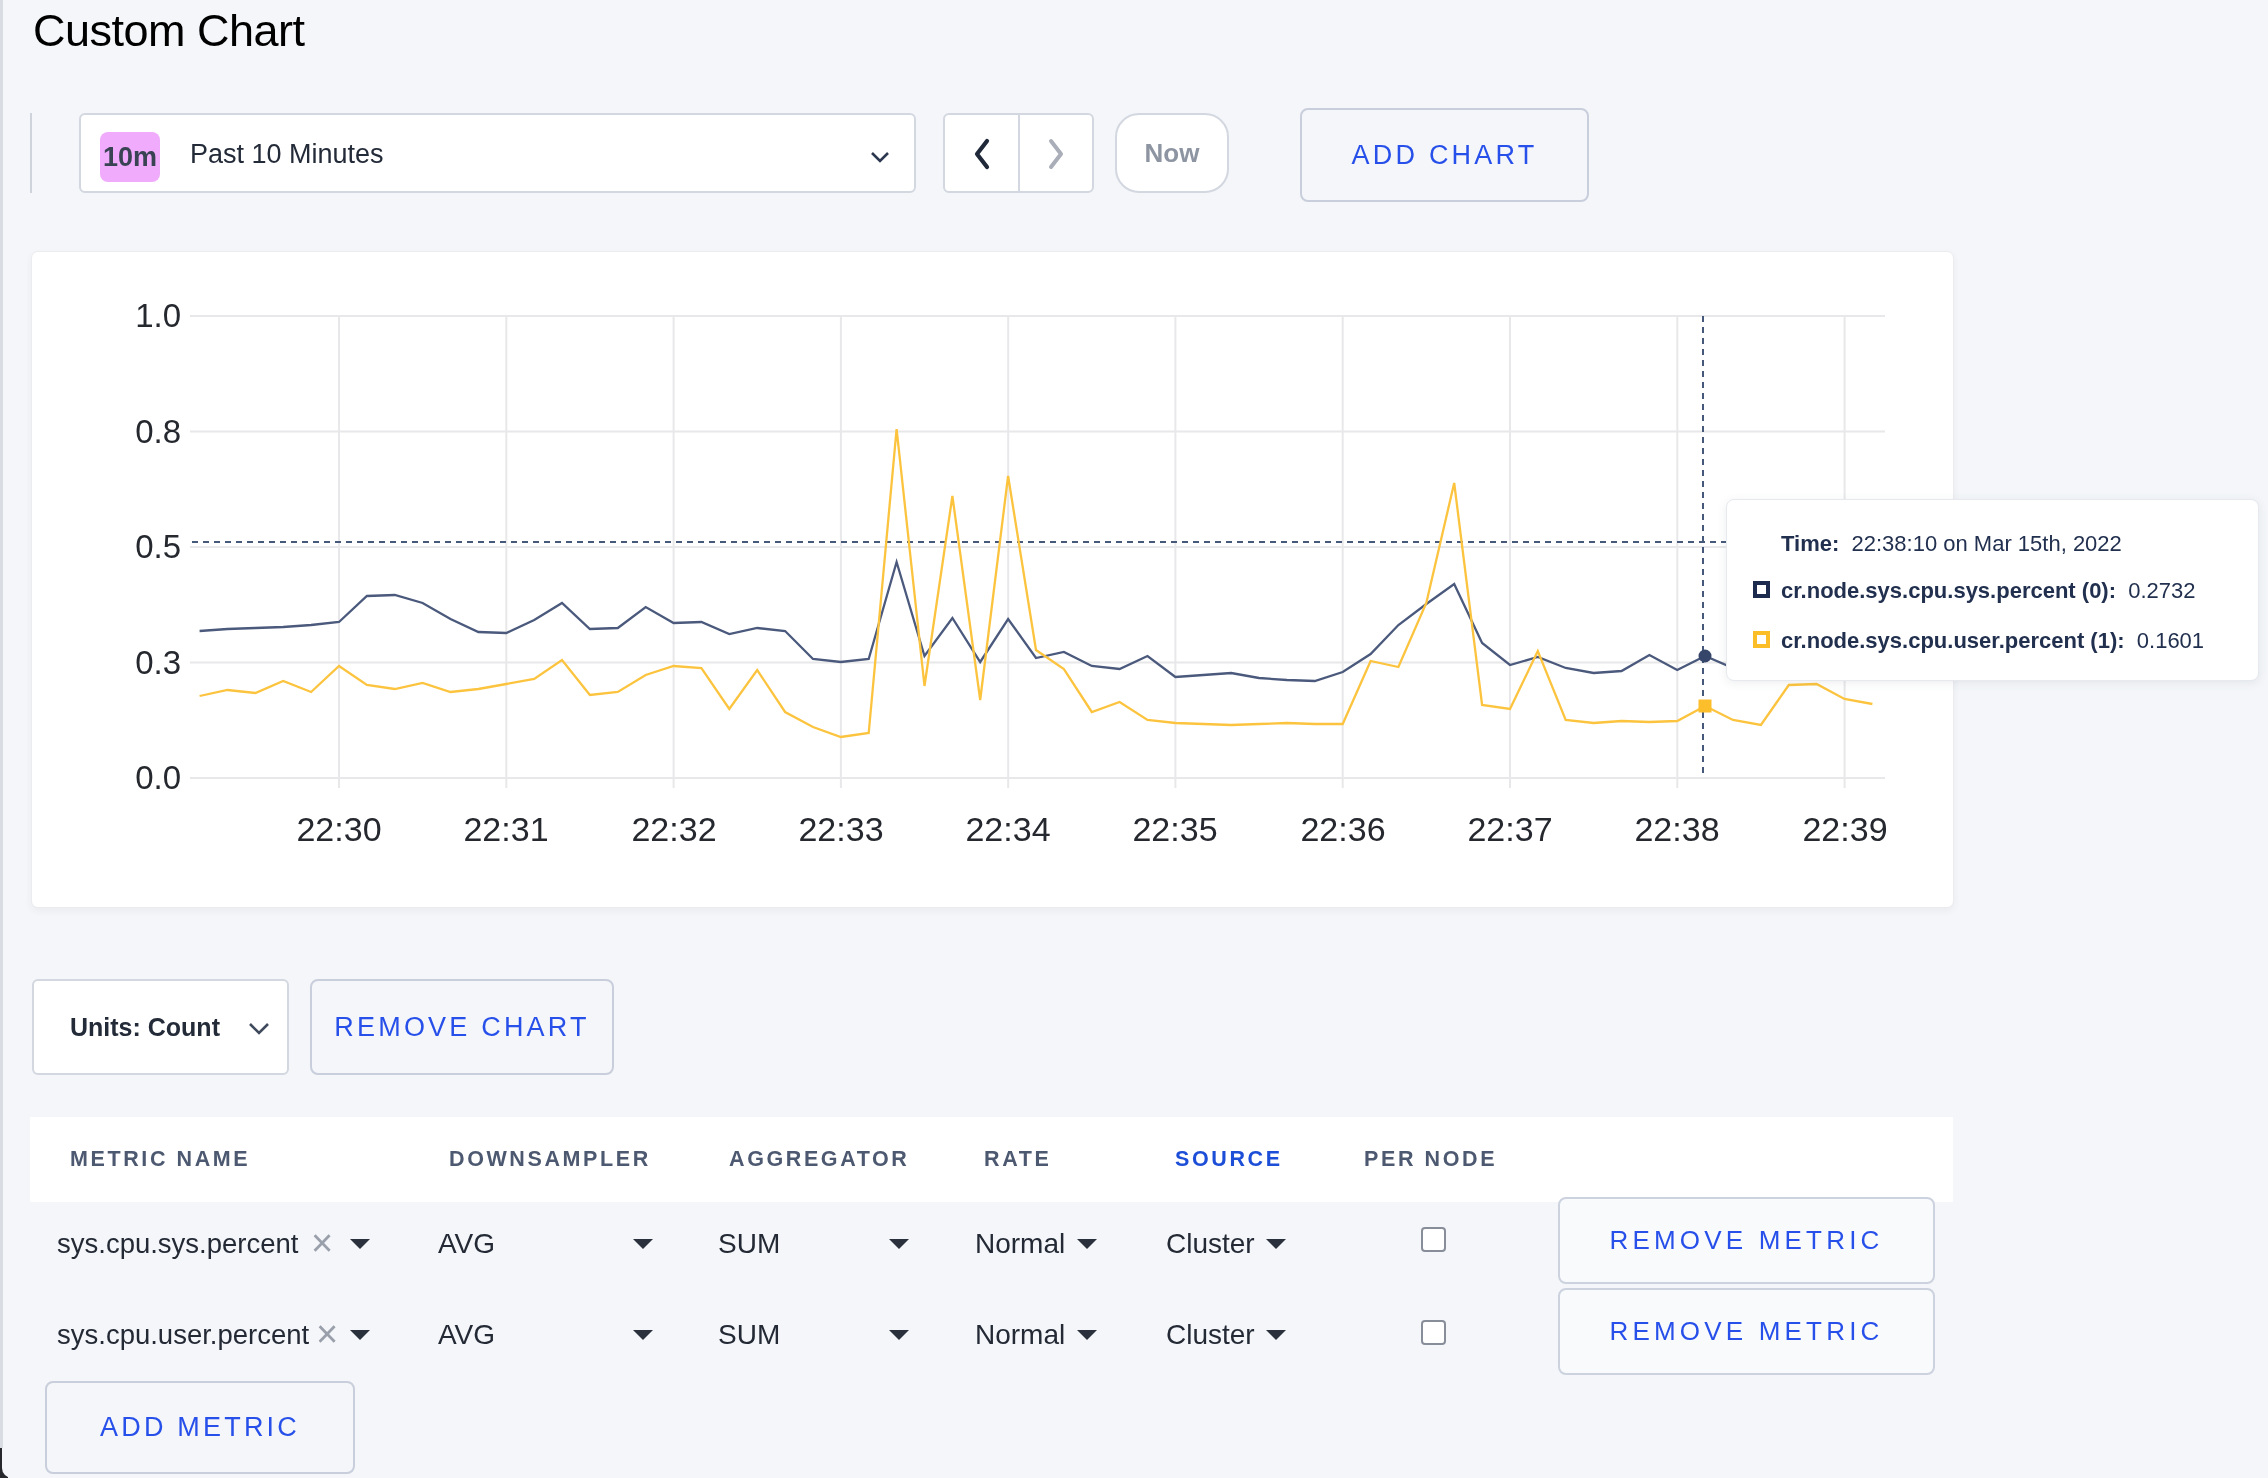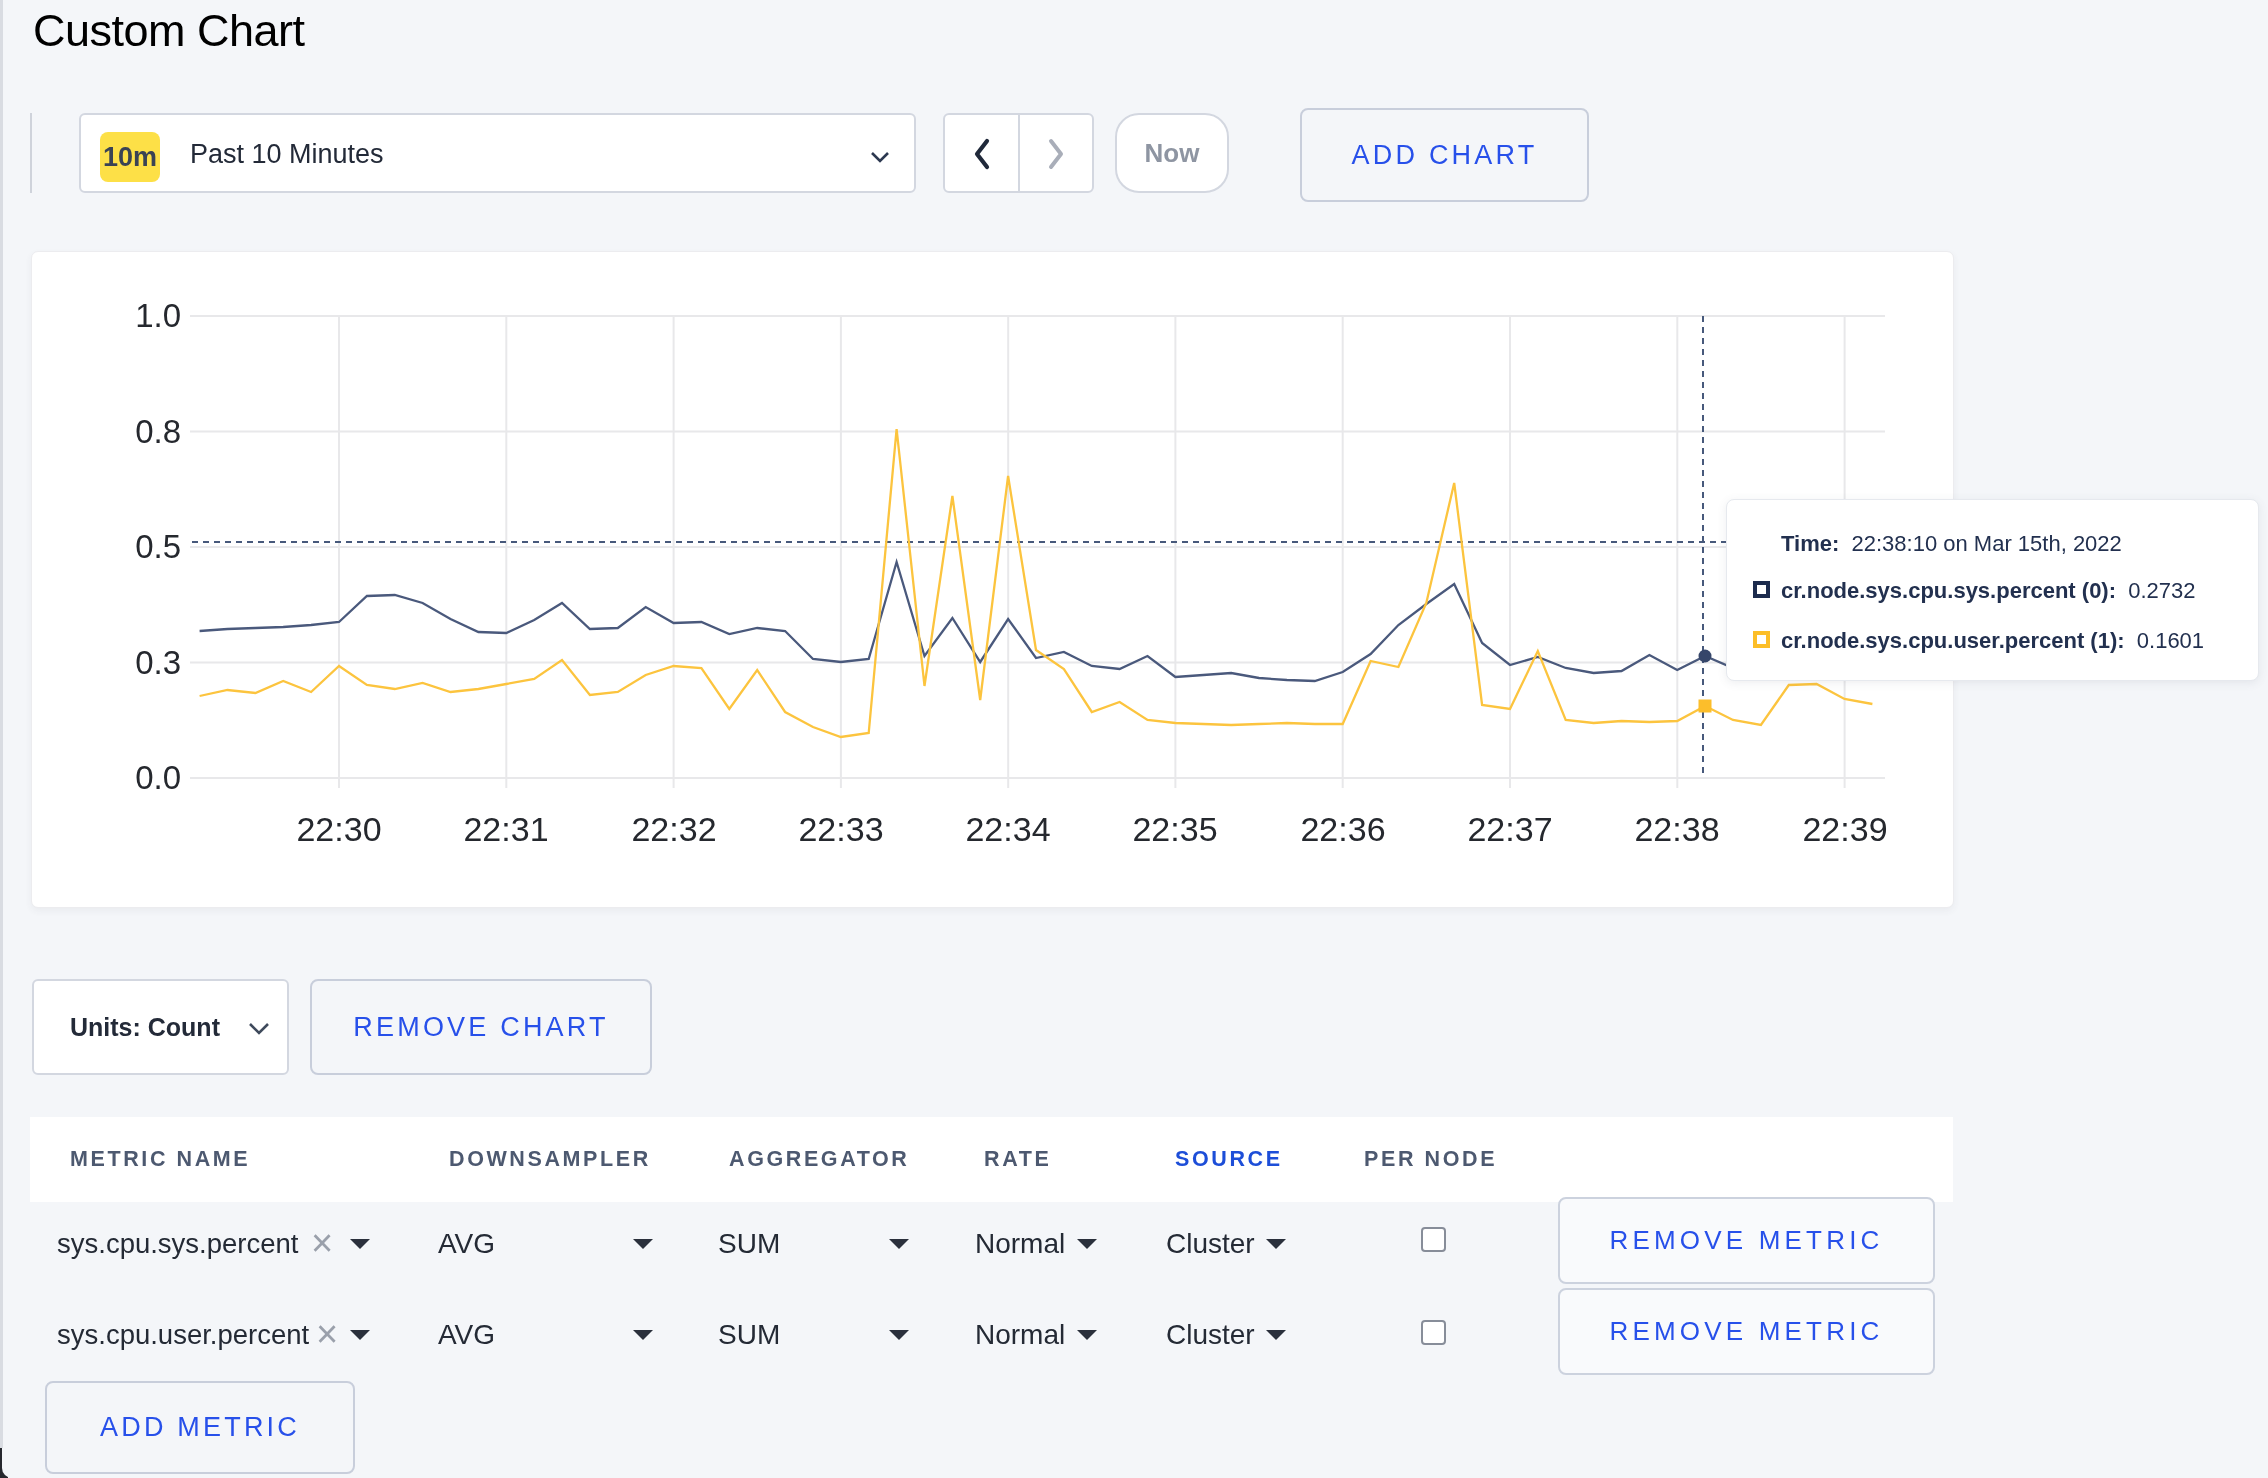--- a/index.html
+++ b/index.html
@@ -15,21 +15,21 @@
 <body>
 
   <div class="abs" style="left:0;top:0;width:3px;height:1478px;background:#d9dce2;"></div>
   <div class="abs" style="left:0;bottom:0;width:8px;height:30px;background:#26282e;"></div>
   <div class="abs" style="left:2px;bottom:0;width:10px;height:30px;background:#f4f6f9;border-bottom-left-radius:11px;"></div>
 
   <div class="abs" style="left:33px;top:5px;font-size:45px;letter-spacing:-0.5px;color:#000000;">Custom Chart</div>
 
   <div class="abs" style="left:30px;top:113px;width:2px;height:80px;background:#cfd3db;"></div>
   <div class="box" style="left:79px;top:113px;width:837px;height:80px;">
-    <div class="abs" style="left:19px;top:17px;width:60px;height:50px;background:#fde047;border-radius:8px;
+    <div class="abs" style="left:19px;top:17px;width:60px;height:50px;background:#f0abfc;border-radius:8px;
          display:flex;align-items:center;justify-content:center;font-size:27px;font-weight:bold;color:#3a4354;">10m</div>
     <div class="abs" style="left:109px;top:0;height:78px;display:flex;align-items:center;font-size:27px;color:#232a38;">Past 10 Minutes</div>
     <svg class="abs" style="left:790px;top:37px;" width="18" height="11" viewBox="0 0 18 11">
       <path d="M1 1 L9 9 L17 1" fill="none" stroke="#2c3850" stroke-width="2.6"></path>
     </svg>
   </div>
   <div class="box" style="left:943px;top:113px;width:151px;height:80px;">
     <div class="abs" style="left:73px;top:0;width:2px;height:76px;background:#d3d7e0;"></div>
     <svg class="abs" style="left:27px;top:23px;" width="20" height="32" viewBox="0 0 20 32">
       <path d="M15 3 L5 16 L15 29" fill="none" stroke="#20293a" stroke-width="4.2" stroke-linecap="round" stroke-linejoin="round"></path>
@@ -99,21 +99,21 @@
     <div class="abs" style="left:26px;top:131px;width:17px;height:17px;border:4px solid #fcbe28;"></div>
     <div class="abs" style="left:54px;top:128px;font-size:22px;color:#22304f;white-space:nowrap;"><b>cr.node.sys.cpu.user.percent (1):</b>&nbsp; 0.1601</div>
   </div>
 
   <div class="box" style="left:32px;top:979px;width:257px;height:96px;">
     <div class="abs" style="left:36px;top:0;height:92px;display:flex;align-items:center;font-size:25px;font-weight:bold;color:#232a38;">Units: Count</div>
     <svg class="abs" style="left:215px;top:42px;" width="20" height="12" viewBox="0 0 20 12">
       <path d="M1 1 L10 10 L19 1" fill="none" stroke="#3f4a5c" stroke-width="2.6"></path>
     </svg>
   </div>
-  <div class="btn" style="left:310px;top:979px;width:342px;height:96px;">REMOVE CHART</div>
+  <div class="btn" style="left:310px;top:979px;width:304px;height:96px;">REMOVE CHART</div>
 
   <div class="abs" style="left:30px;top:1117px;width:1923px;height:85px;background:#fff;"></div>
   <div class="abs" style="top:1117px;height:85px;left:70px;display:flex;align-items:center;font-size:21.5px;letter-spacing:2.6px;font-weight:bold;color:#4d5970;">METRIC NAME</div>
   <div class="abs" style="top:1117px;height:85px;left:449px;display:flex;align-items:center;font-size:21.5px;letter-spacing:2.6px;font-weight:bold;color:#4d5970;">DOWNSAMPLER</div>
   <div class="abs" style="top:1117px;height:85px;left:729px;display:flex;align-items:center;font-size:21.5px;letter-spacing:2.6px;font-weight:bold;color:#4d5970;">AGGREGATOR</div>
   <div class="abs" style="top:1117px;height:85px;left:984px;display:flex;align-items:center;font-size:21.5px;letter-spacing:2.6px;font-weight:bold;color:#4d5970;">RATE</div>
   <div class="abs" style="top:1117px;height:85px;left:1175px;display:flex;align-items:center;font-size:21.5px;letter-spacing:2.6px;font-weight:bold;color:#1d4ed8;">SOURCE</div>
   <div class="abs" style="top:1117px;height:85px;left:1364px;display:flex;align-items:center;font-size:21.5px;letter-spacing:2.6px;font-weight:bold;color:#4d5970;">PER NODE</div>
 
   <div class="abs rowtext" style="left:57px;top:1228px;font-size:27.5px;">sys.cpu.sys.percent</div>

